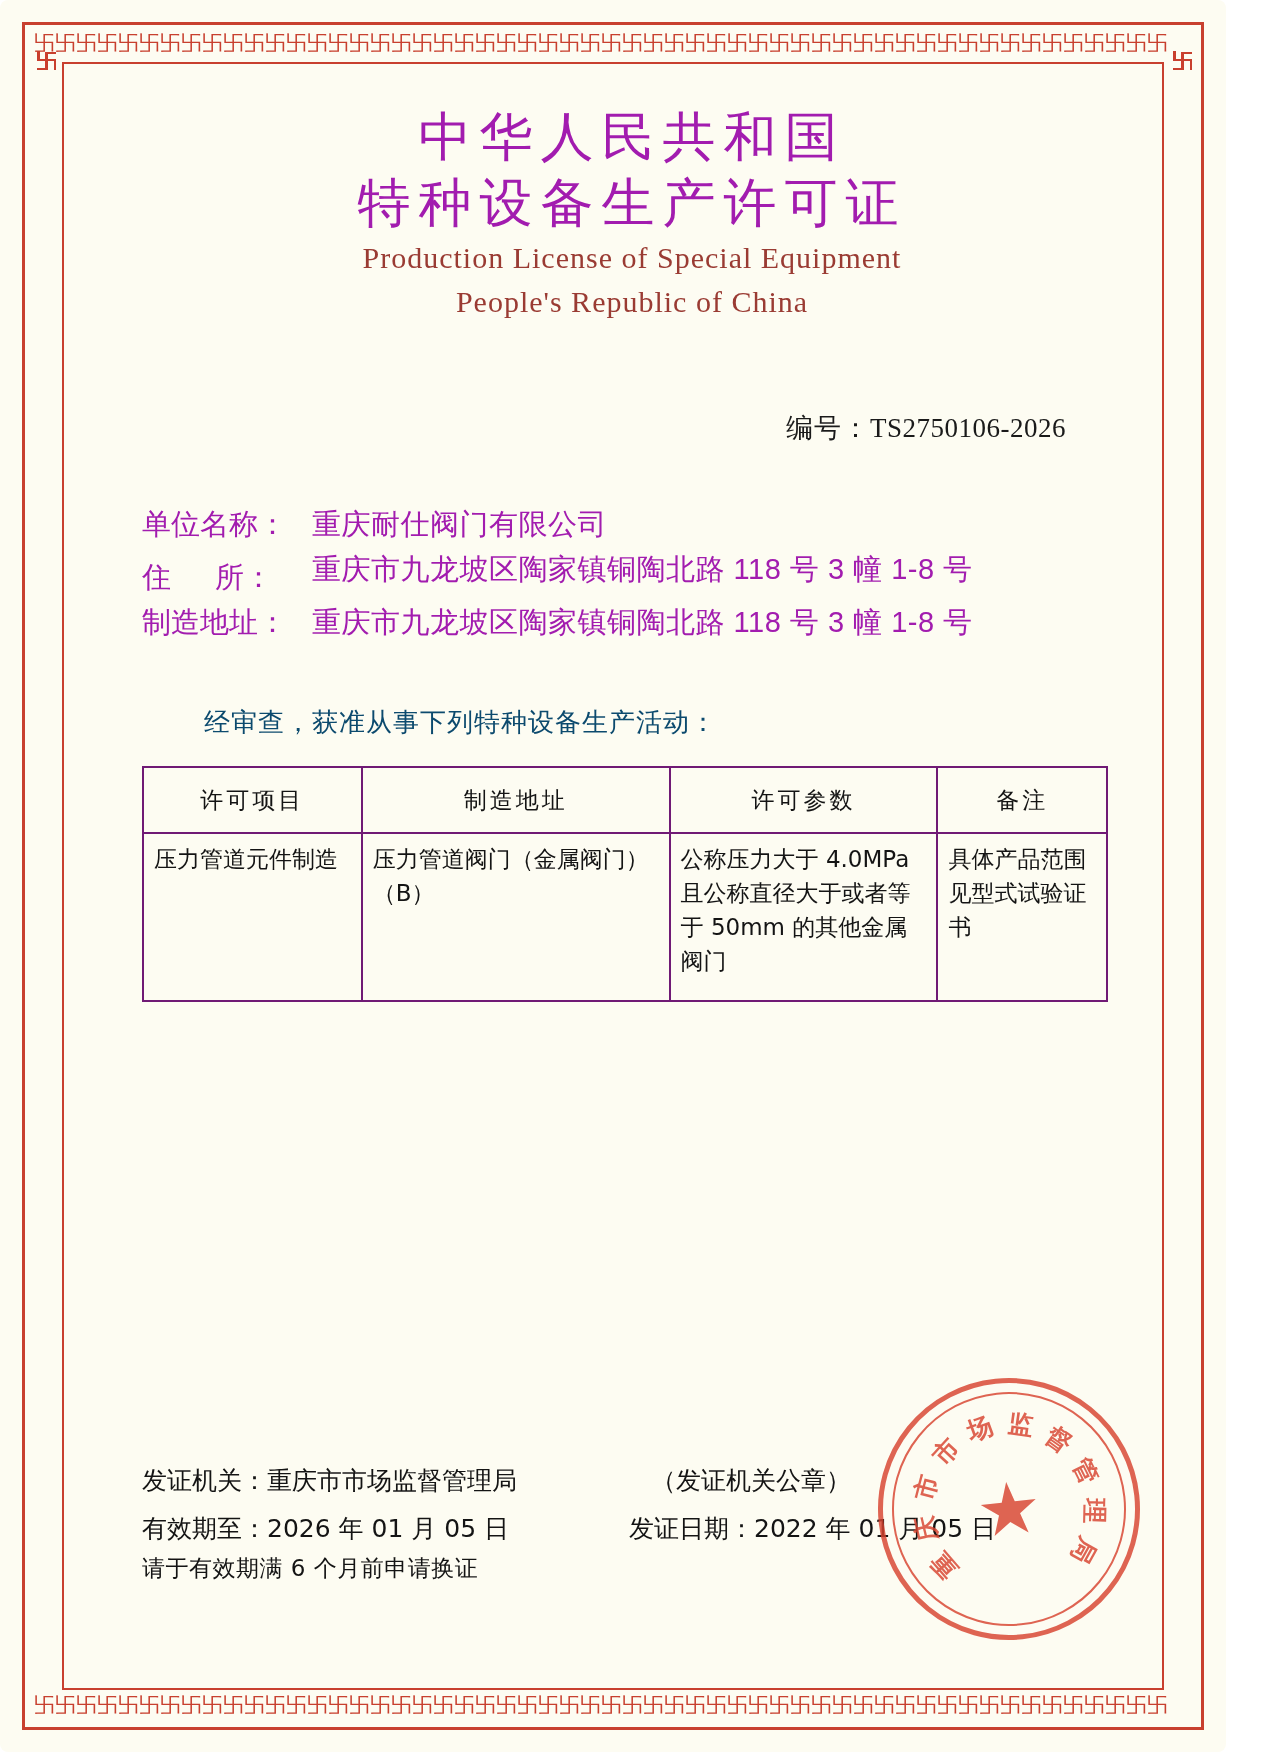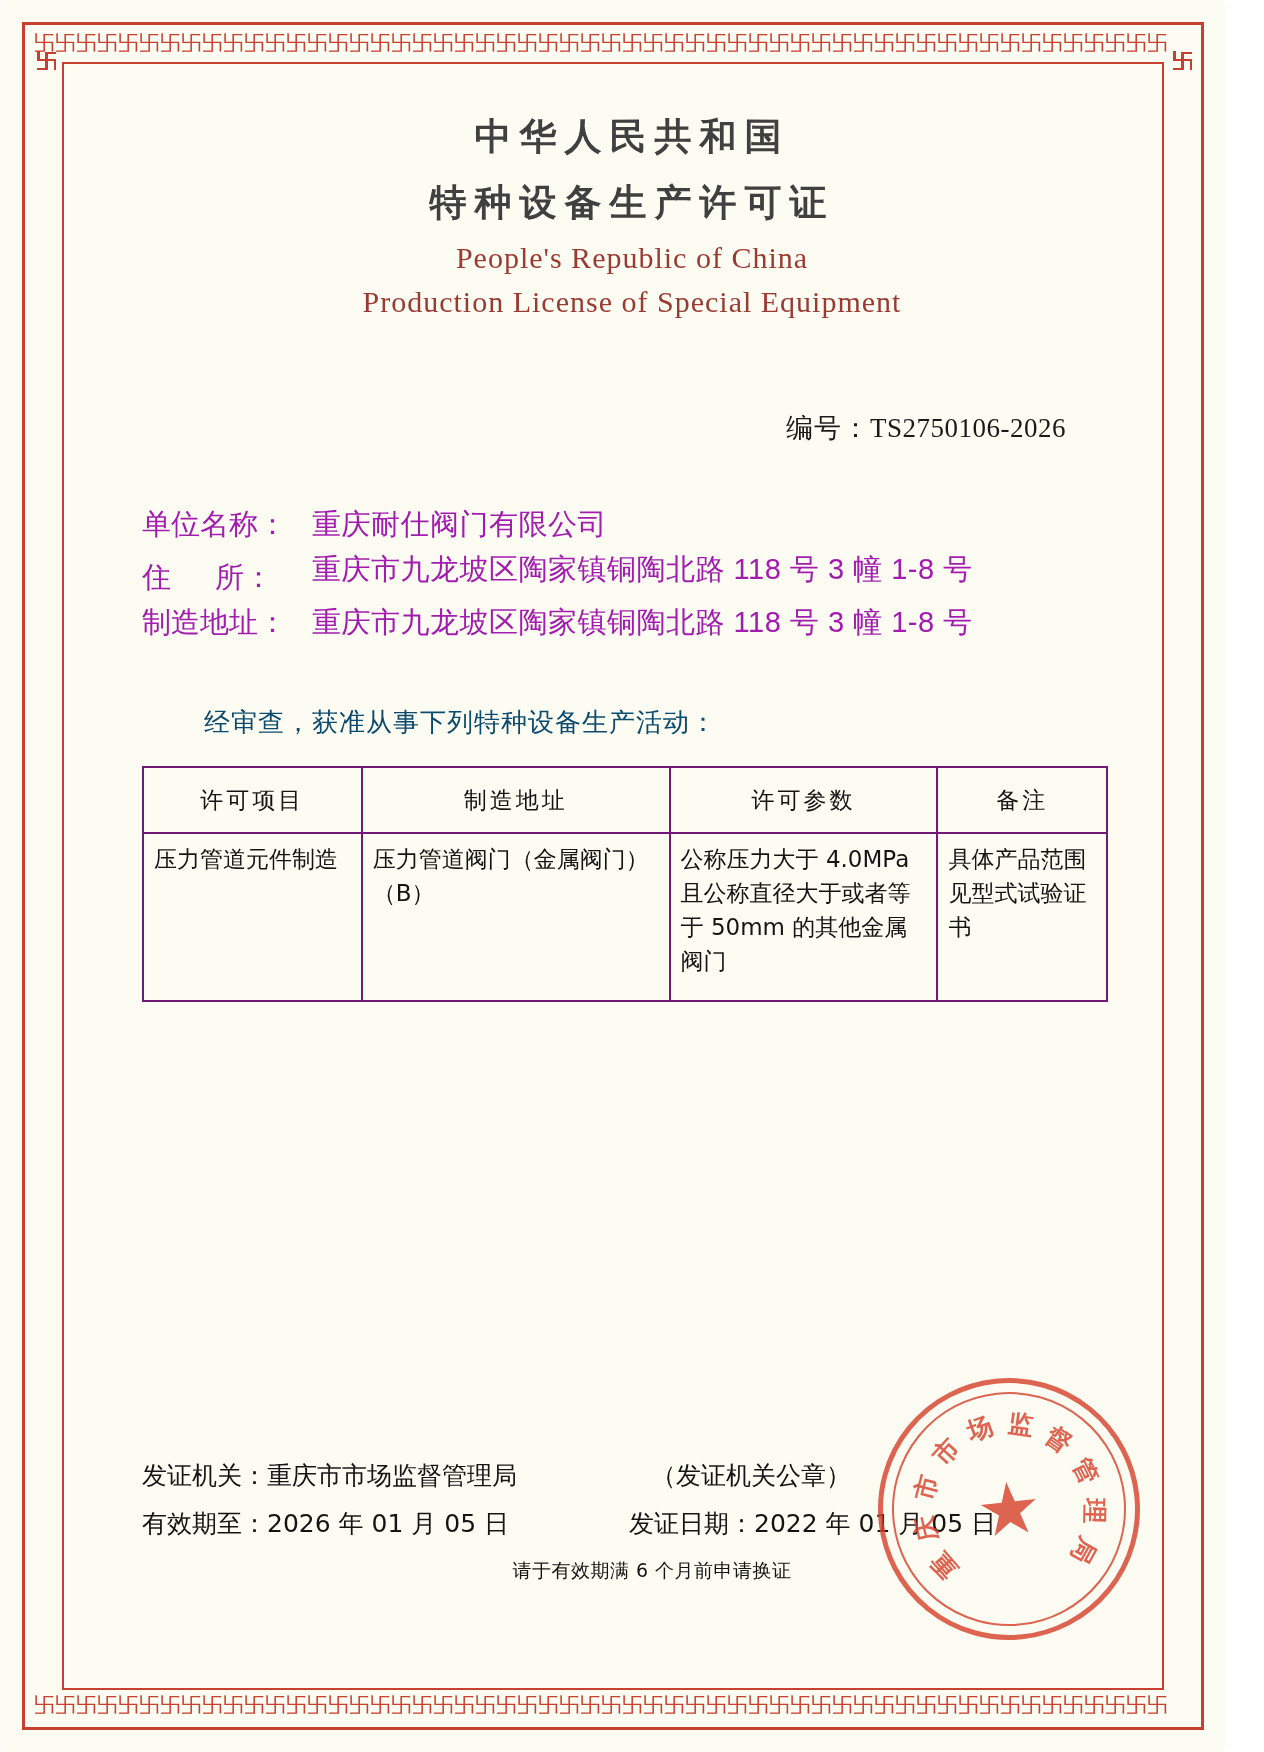--- a/index.html
+++ b/index.html
@@ -68,24 +68,24 @@
     left: 86px;
     top: 86px;
     width: 1092px;
     height: 1580px;
   }
   .title-block {
     text-align: center;
     margin-top: 18px;
   }
   .title-cn {
-    color: #404040;
-    font-family: "DejaVu Sans", sans-serif;
-    font-weight: bold;
-    font-size: 37px;
+    color: #a21caf;
+    font-family: "DejaVu Sans", sans-serif;
+    font-weight: normal;
+    font-size: 53px;
     letter-spacing: 8px;
     line-height: 66px;
   }
   .title-en {
     color: #9a3b33;
     font-family: "Liberation Serif", serif;
     font-size: 30px;
     line-height: 44px;
     letter-spacing: 1px;
   }
@@ -173,24 +173,23 @@
     display: flex;
     align-items: baseline;
     font-size: 25px;
     line-height: 48px;
     gap: 17px;
   }
   .footer-left { width: 470px; flex: 0 0 470px; }
   .footer-right { flex: 1; }
   .seal-note { padding-left: 22px; }
   .notice {
-    margin-top: 10px;
-    font-size: 19px;
+    margin-top: 0;
+    font-size: 23px;
     letter-spacing: 0.5px;
-    text-align: center;
   }
 
   
   .seal {
     position: absolute;
     right: 86px;
     bottom: 112px;
     width: 252px;
     height: 252px;
     border-radius: 50%;
@@ -238,22 +237,22 @@
   <div class="frieze bottom">卐卐卐卐卐卐卐卐卐卐卐卐卐卐卐卐卐卐卐卐卐卐卐卐卐卐卐卐卐卐卐卐卐卐卐卐卐卐卐卐卐卐卐卐卐卐卐卐卐卐卐卐卐卐</div>
   <div class="frieze left">卐卐卐卐卐卐卐卐卐卐卐卐卐卐卐卐卐卐卐卐卐卐卐卐卐卐卐卐卐卐卐卐卐卐卐卐卐卐卐卐卐卐卐卐卐卐卐卐卐卐卐卐卐卐卐卐卐卐卐卐卐卐卐卐卐卐卐卐卐卐卐卐卐卐卐卐</div>
   <div class="frieze right">卐卐卐卐卐卐卐卐卐卐卐卐卐卐卐卐卐卐卐卐卐卐卐卐卐卐卐卐卐卐卐卐卐卐卐卐卐卐卐卐卐卐卐卐卐卐卐卐卐卐卐卐卐卐卐卐卐卐卐卐卐卐卐卐卐卐卐卐卐卐卐卐卐卐卐卐</div>
   <div class="border-inner"></div>
 
   <div class="content">
 
     <div class="title-block">
       <div class="title-cn">中华人民共和国</div>
       <div class="title-cn">特种设备生产许可证</div>
+      <div class="title-en">Production License of Special Equipment</div>
       <div class="title-en">People's Republic of China</div>
-      <div class="title-en">Production License of Special Equipment</div>
     </div>
 
     <div class="cert-no">
       <span>编号：</span><span class="num">TS2750106-2026</span>
     </div>
 
     <div class="org-block">
       <div class="org-row">
         <div class="org-label">单位名称：</div>
         <div class="org-value">重庆耐仕阀门有限公司</div>

